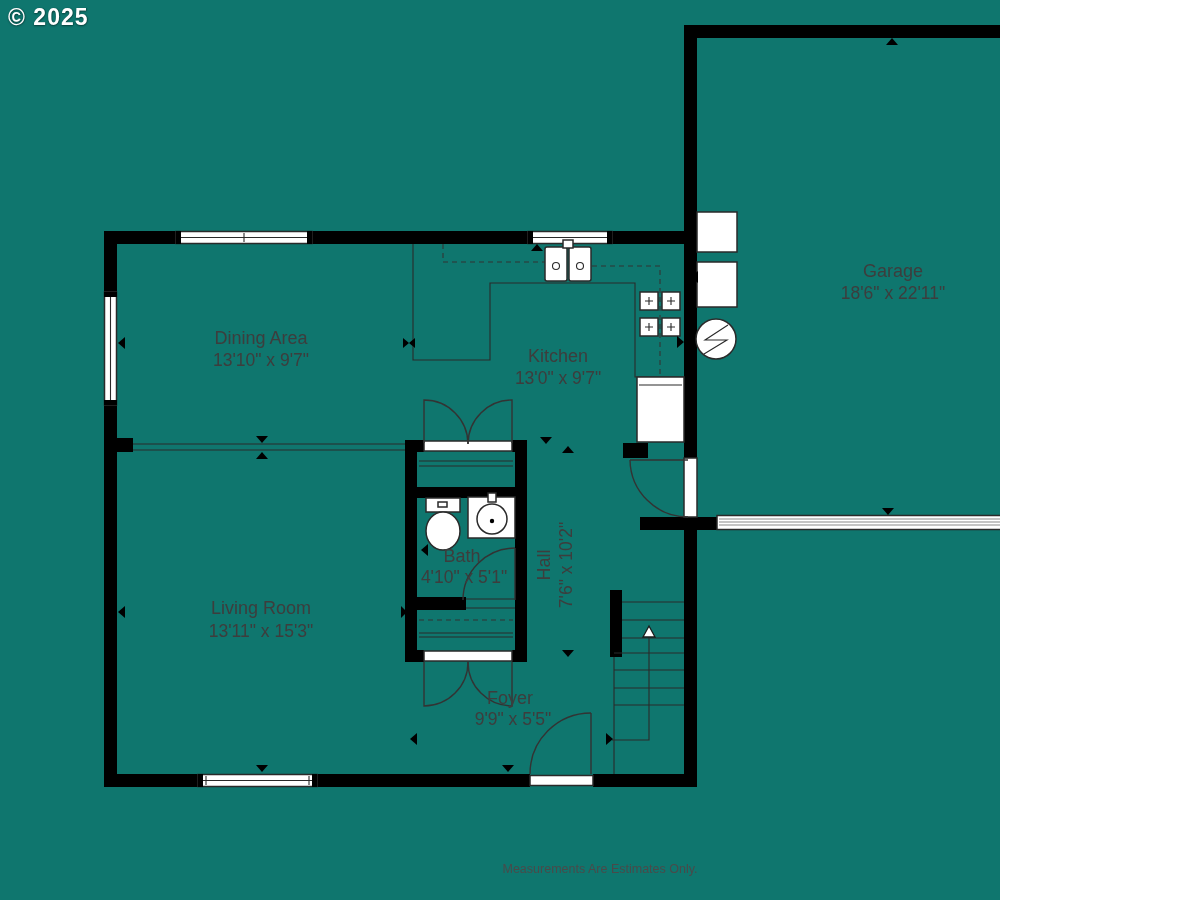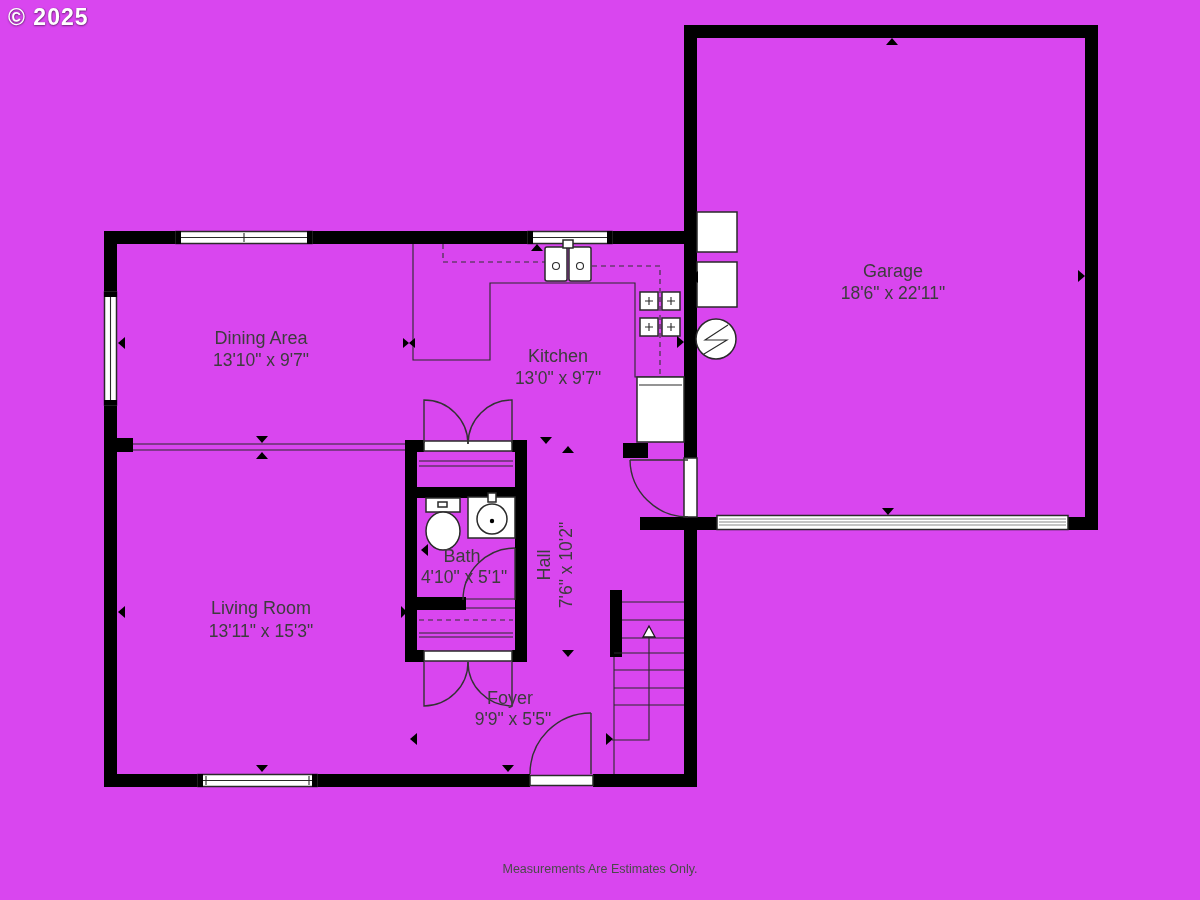--- a/index.html
+++ b/index.html
@@ -1,16 +1,16 @@
 <!DOCTYPE html>
 <html><head>
 <meta charset="utf-8">
 <style>
   html,body{margin:0;padding:0;background:#ffffff;}
-  .stage{position:relative;width:1200px;height:900px;background:#d946ef;overflow:hidden;
+  .stage{position:relative;width:1000px;height:900px;background:#0f766e;overflow:hidden;
          font-family:"Liberation Sans","DejaVu Sans",sans-serif;}
   .watermark{position:absolute;top:4px;left:8px;font-size:23px;font-weight:700;
              color:#ffffff;text-shadow:0 1px 2px rgba(0,0,0,0.45), 1px 0 1px rgba(0,0,0,0.25);
              letter-spacing:1px;user-select:none;}
   svg text{font-family:"Liberation Sans","DejaVu Sans",sans-serif;fill:#3d3d3d;}
   .room-label{font-size:18px;}
   .room-dims{font-size:17.5px;}
   .disclaimer{font-size:12.5px;fill:#4a4a4a;}
   .wall{fill:#000000;stroke:none;}
   .hair{stroke:#2a2a2a;stroke-width:1.1;fill:none;}

